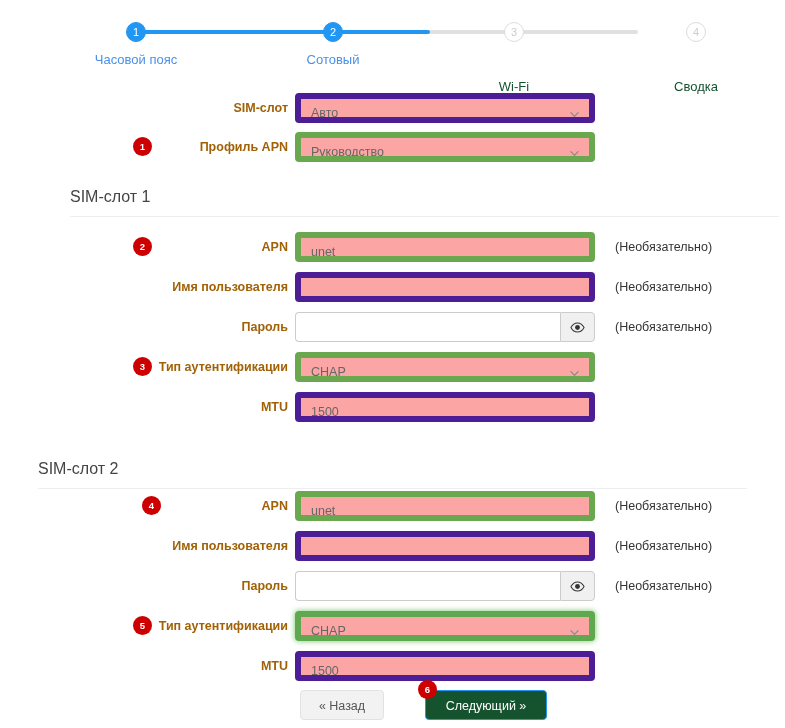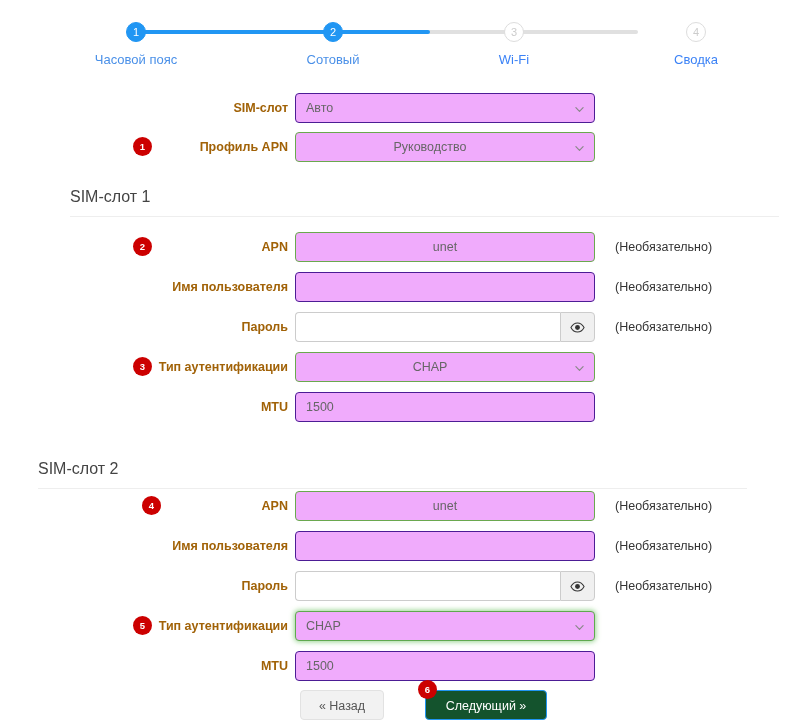--- a/index.html
+++ b/index.html
@@ -77,21 +77,21 @@
   }
   .step-label {
     position: absolute;
     top: 30px;
     left: 0;
     transform: translateX(-50%);
     white-space: nowrap;
     font-size: 13px;
   }
   .step-label.active { color: #4a90e8; }
-  .step-label.inactive { color: #3b82f6; }
+  .step-label.inactive { color: #14532d; margin-top: 27px; }
 
   
   .form-row {
     position: absolute;
     left: 0;
     width: 785px;
     height: 30px;
   }
   .row-label {
     position: absolute;
@@ -104,32 +104,32 @@
     color: #a16207;
     text-align: right;
     white-space: nowrap;
   }
   .field {
     position: absolute;
     left: 295px;
     top: 0;
     width: 300px;
     height: 30px;
-    background: #f0abfc;
-    border: 1px solid #4c1d95;
+    background: #fca5a5;
+    border: 6px solid #4c1d95;
     border-radius: 4px;
     font-size: 12.5px;
     color: #666666;
     padding: 0 40px 0 10px;
     line-height: 28px;
     overflow: hidden;
     white-space: nowrap;
   }
   .field.text { padding-right: 10px; }
-  .field.green { border-color: #6aa84f; text-align: center; }
+  .field.green { border-color: #6aa84f; }
   .field.green-glow {
     border-color: #5fa84f;
     box-shadow: 0 0 5px 1px rgba(120, 200, 110, 0.75);
   }
   .caret {
     position: absolute;
     right: 10px;
     top: 11px;
     width: 9px;
     height: 9px;

